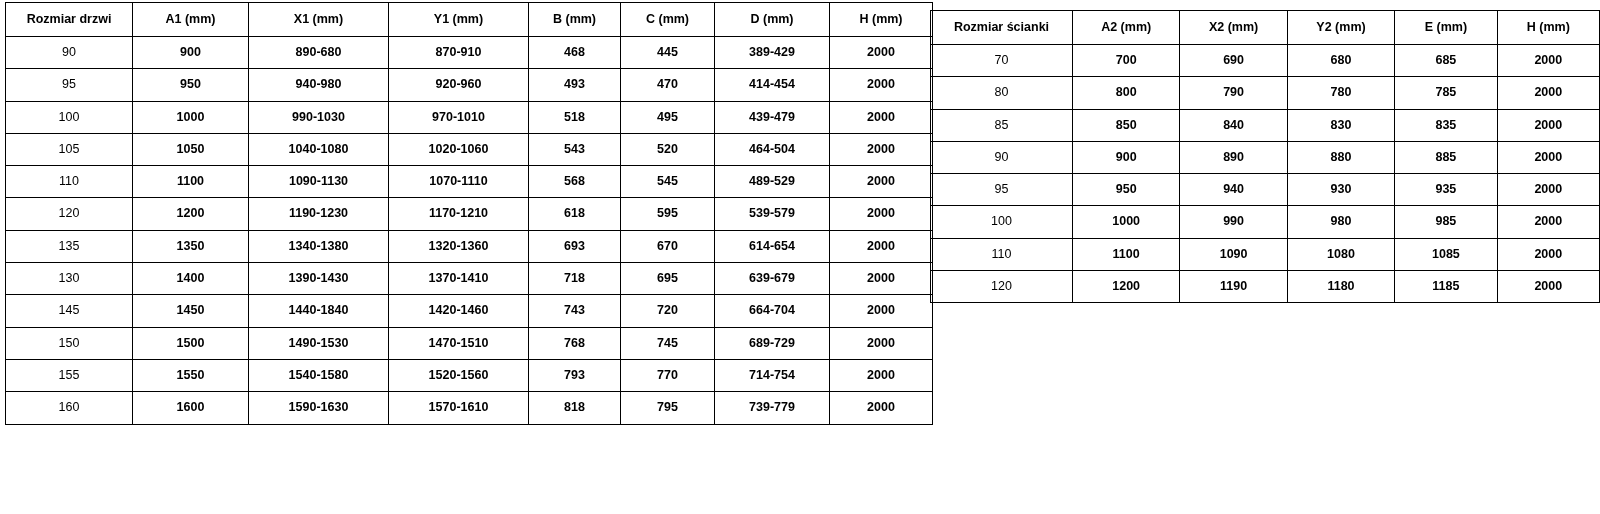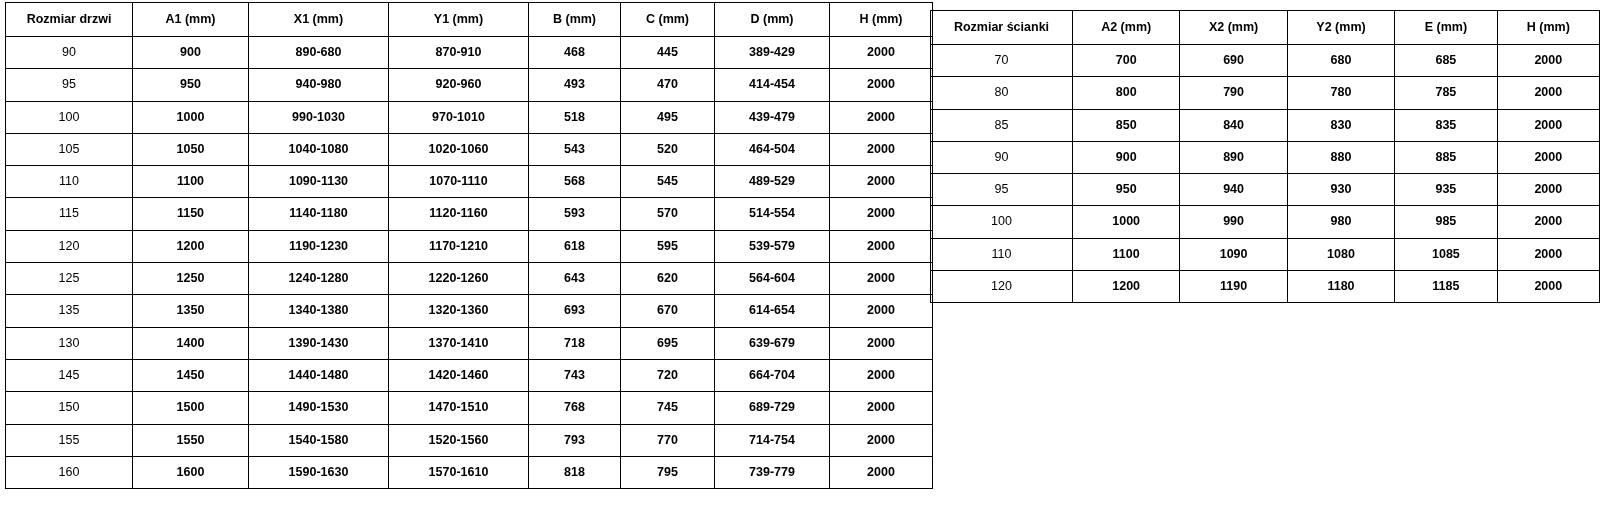--- a/index.html
+++ b/index.html
@@ -147,50 +147,30 @@
             <td class="first-col">110</td>
             <td>1100</td>
             <td>1090-1130</td>
             <td>1070-1110</td>
             <td>568</td>
             <td>545</td>
             <td>489-529</td>
             <td>2000</td>
           </tr>
           <tr>
-            <td class="first-col">115</td>
-            <td>1150</td>
-            <td>1140-1180</td>
-            <td>1120-1160</td>
-            <td>593</td>
-            <td>570</td>
-            <td>514-554</td>
-            <td>2000</td>
-          </tr>
-          <tr>
             <td class="first-col">120</td>
             <td>1200</td>
             <td>1190-1230</td>
             <td>1170-1210</td>
             <td>618</td>
             <td>595</td>
             <td>539-579</td>
             <td>2000</td>
           </tr>
           <tr>
-            <td class="first-col">125</td>
-            <td>1250</td>
-            <td>1240-1280</td>
-            <td>1220-1260</td>
-            <td>643</td>
-            <td>620</td>
-            <td>564-604</td>
-            <td>2000</td>
-          </tr>
-          <tr>
             <td class="first-col">135</td>
             <td>1350</td>
             <td>1340-1380</td>
             <td>1320-1360</td>
             <td>693</td>
             <td>670</td>
             <td>614-654</td>
             <td>2000</td>
           </tr>
           <tr>
@@ -199,21 +179,21 @@
             <td>1390-1430</td>
             <td>1370-1410</td>
             <td>718</td>
             <td>695</td>
             <td>639-679</td>
             <td>2000</td>
           </tr>
           <tr>
             <td class="first-col">145</td>
             <td>1450</td>
-            <td>1440-1480</td>
+            <td>1440-1840</td>
             <td>1420-1460</td>
             <td>743</td>
             <td>720</td>
             <td>664-704</td>
             <td>2000</td>
           </tr>
           <tr>
             <td class="first-col">150</td>
             <td>1500</td>
             <td>1490-1530</td>

